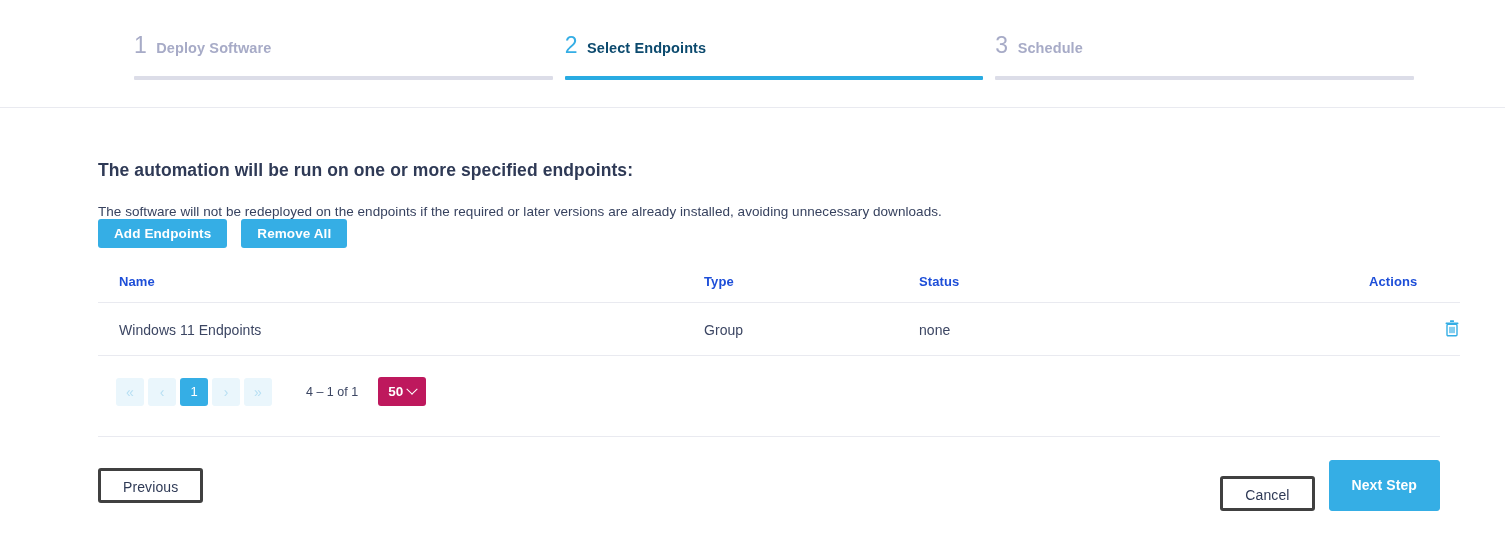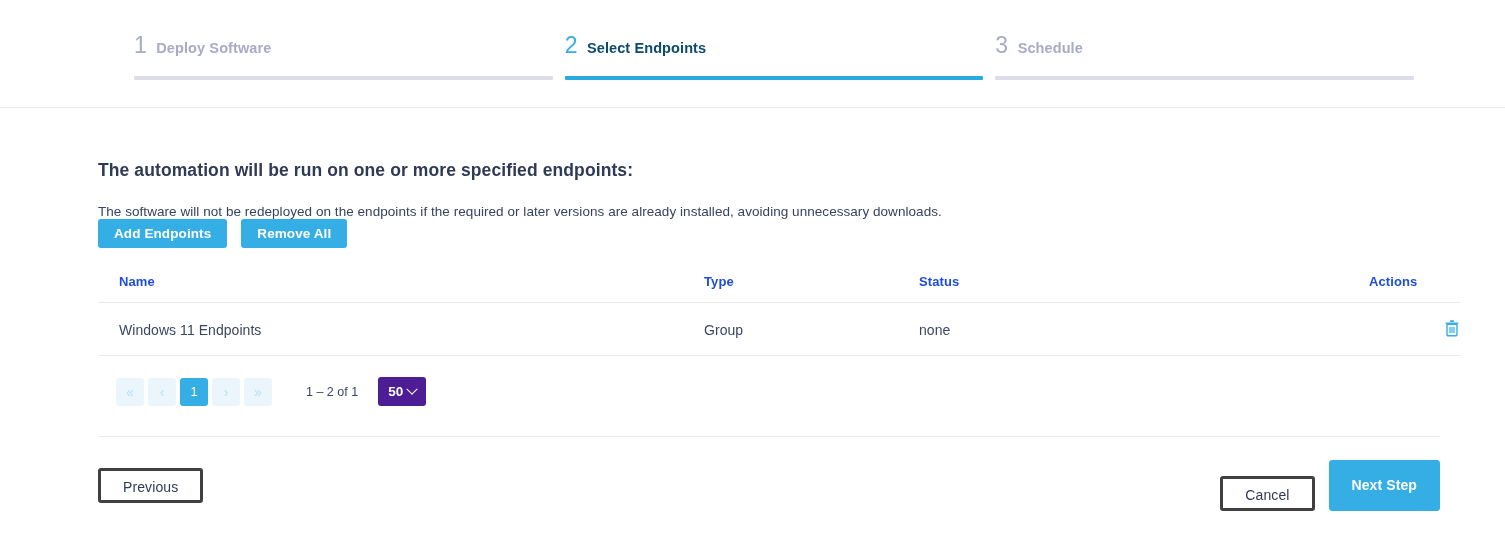--- a/index.html
+++ b/index.html
@@ -175,21 +175,21 @@
     font-weight: normal;
   }
   .pg-range {
     font-size: 12.5px;
     color: #3c4663;
     margin-left: 30px;
     margin-right: 16px;
     white-space: nowrap;
   }
   .pg-size {
-    background: #4c1d95;
+    background: #be185d;
     color: #ffffff;
     border: none;
     border-radius: 3px;
     height: 29px;
     padding: 0 10px;
     font-family: "Liberation Sans", sans-serif;
     font-size: 13.5px;
     font-weight: bold;
     cursor: pointer;
     display: inline-flex;
@@ -329,21 +329,21 @@
       </tr>
     </tbody>
   </table>
 
   <div class="pagination">
     <button class="pg-btn">«</button>
     <button class="pg-btn">‹</button>
     <button class="pg-btn current">1</button>
     <button class="pg-btn">›</button>
     <button class="pg-btn">»</button>
-    <span class="pg-range">1 – 2 of 1</span>
+    <span class="pg-range">4 – 1 of 1</span>
     <button class="pg-size">
       <span>50</span>
       <span class="chev"></span>
     </button>
   </div>
 
 </div>
 
 <div class="footer-divider"></div>
 

